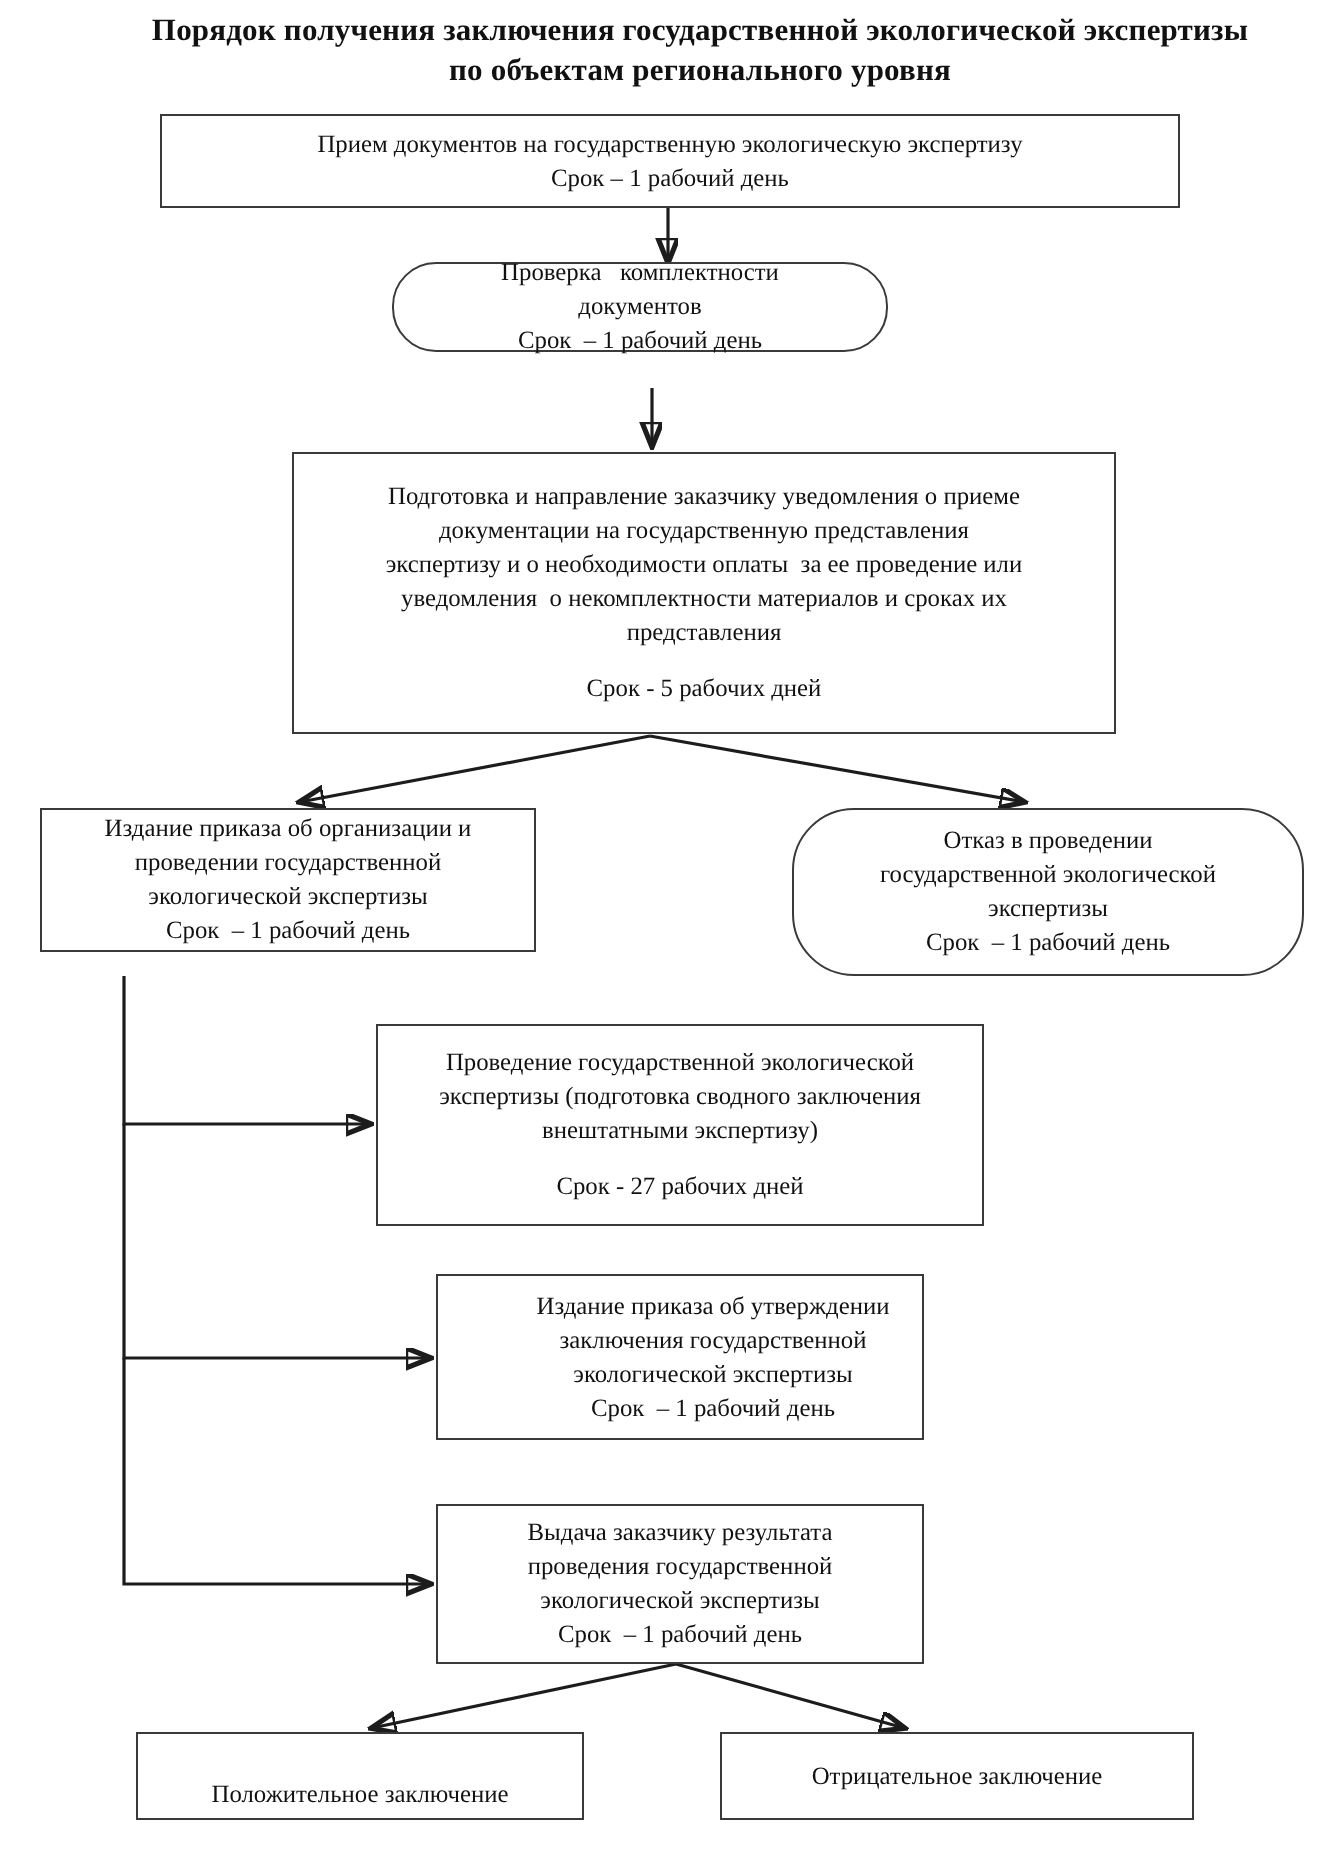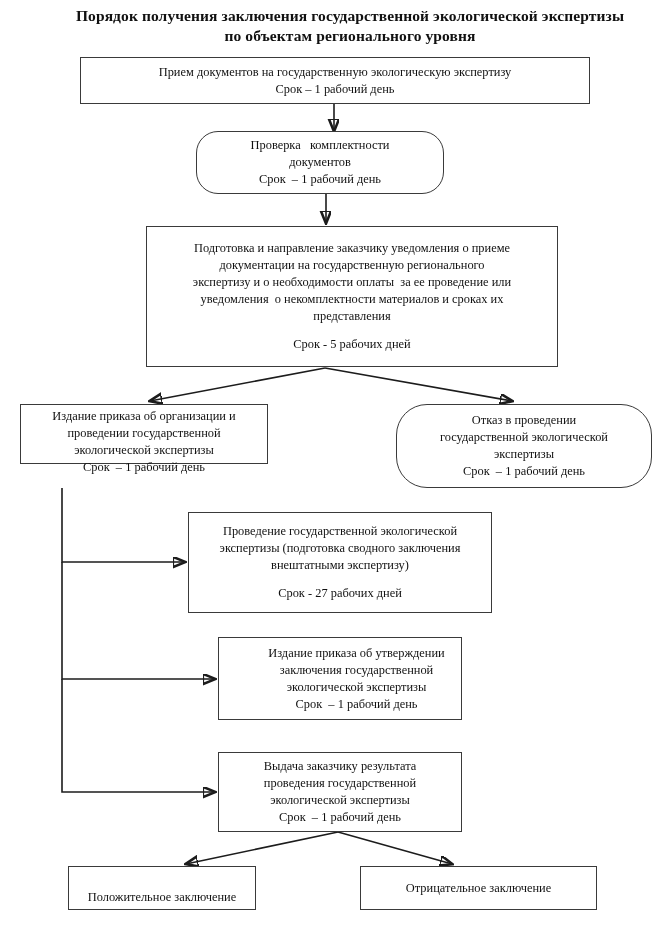--- a/index.html
+++ b/index.html
@@ -96,37 +96,37 @@
 
     <line x1="338" y1="832" x2="186" y2="864" marker-end="url(#ah)"></line>
     <line x1="338" y1="832" x2="452" y2="864" marker-end="url(#ah)"></line>
   </svg>
 
   <div class="node" style="left:80px; top:57px; width:510px; height:47px;">
     <span class="ln">Прием документов на государственную экологическую экспертизу</span>
     <span class="ln">Срок – 1 рабочий день</span>
   </div>
 
-  <div class="node" style="left:196px; top:131px; width:248px; height:63px;border-radius:22px;">
+  <div class="node" style="left:196px; top:131px; width:248px; height:45px;border-radius:22px;">
     <span class="ln">Проверка   комплектности</span>
     <span class="ln">документов</span>
     <span class="ln">Срок  – 1 рабочий день</span>
   </div>
 
   <div class="node" style="left:134px; top:226px; width:412px; height:141px;margin-left:12px;">
     <span class="ln">Подготовка и направление заказчику уведомления о приеме</span>
-    <span class="ln">документации на государственную регионального</span>
+    <span class="ln">документации на государственную представления</span>
     <span class="ln">экспертизу и о необходимости оплаты  за ее проведение или</span>
     <span class="ln">уведомления  о некомплектности материалов и сроках их</span>
     <span class="ln">представления</span>
     <span class="gap"></span>
     <span class="ln">Срок - 5 рабочих дней</span>
   </div>
 
-  <div class="node" style="left:20px; top:404px; width:248px; height:60px;justify-content:space-between;">
+  <div class="node" style="left:20px; top:404px; width:248px; height:72px;">
     <span class="ln">Издание приказа об организации и</span>
     <span class="ln">проведении государственной</span>
     <span class="ln">экологической экспертизы</span>
     <span class="ln">Срок  – 1 рабочий день</span>
   </div>
 
   <div class="node" style="left:396px; top:404px; width:256px; height:84px;border-radius:31px;">
     <span class="ln">Отказ в проведении</span>
     <span class="ln">государственной экологической</span>
     <span class="ln">экспертизы</span>
@@ -148,21 +148,21 @@
     <span class="ln">Срок  – 1 рабочий день</span>
   </div>
 
   <div class="node" style="left:218px; top:752px; width:244px; height:80px;">
     <span class="ln">Выдача заказчику результата</span>
     <span class="ln">проведения государственной</span>
     <span class="ln">экологической экспертизы</span>
     <span class="ln">Срок  – 1 рабочий день</span>
   </div>
 
-  <div class="node" style="left:68px; top:866px; width:188px; height:44px; justify-content:center; padding-top:22px;">
+  <div class="node" style="left:68px; top:866px; width:224px; height:44px; justify-content:center; padding-top:22px;">
     <span class="ln">Положительное заключение</span>
   </div>
 
   <div class="node" style="left:360px; top:866px; width:237px; height:44px; justify-content:center; padding-top:4px;">
     <span class="ln">Отрицательное заключение</span>
   </div>
 
 </div>
 
 </body></html>

